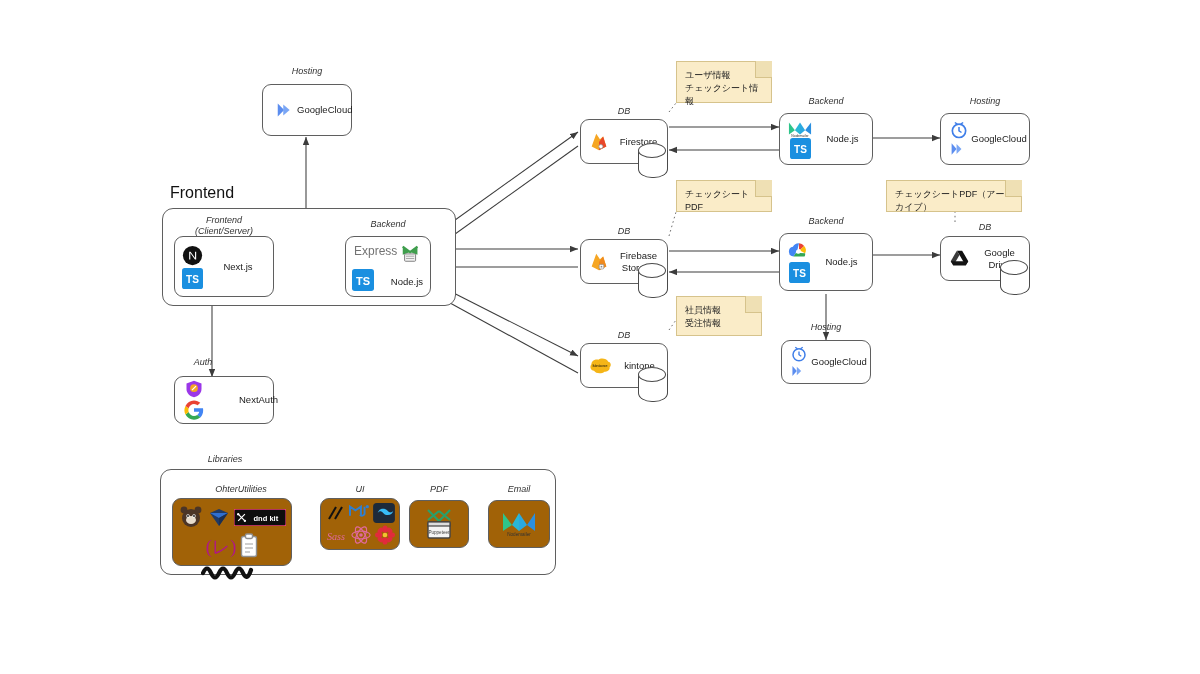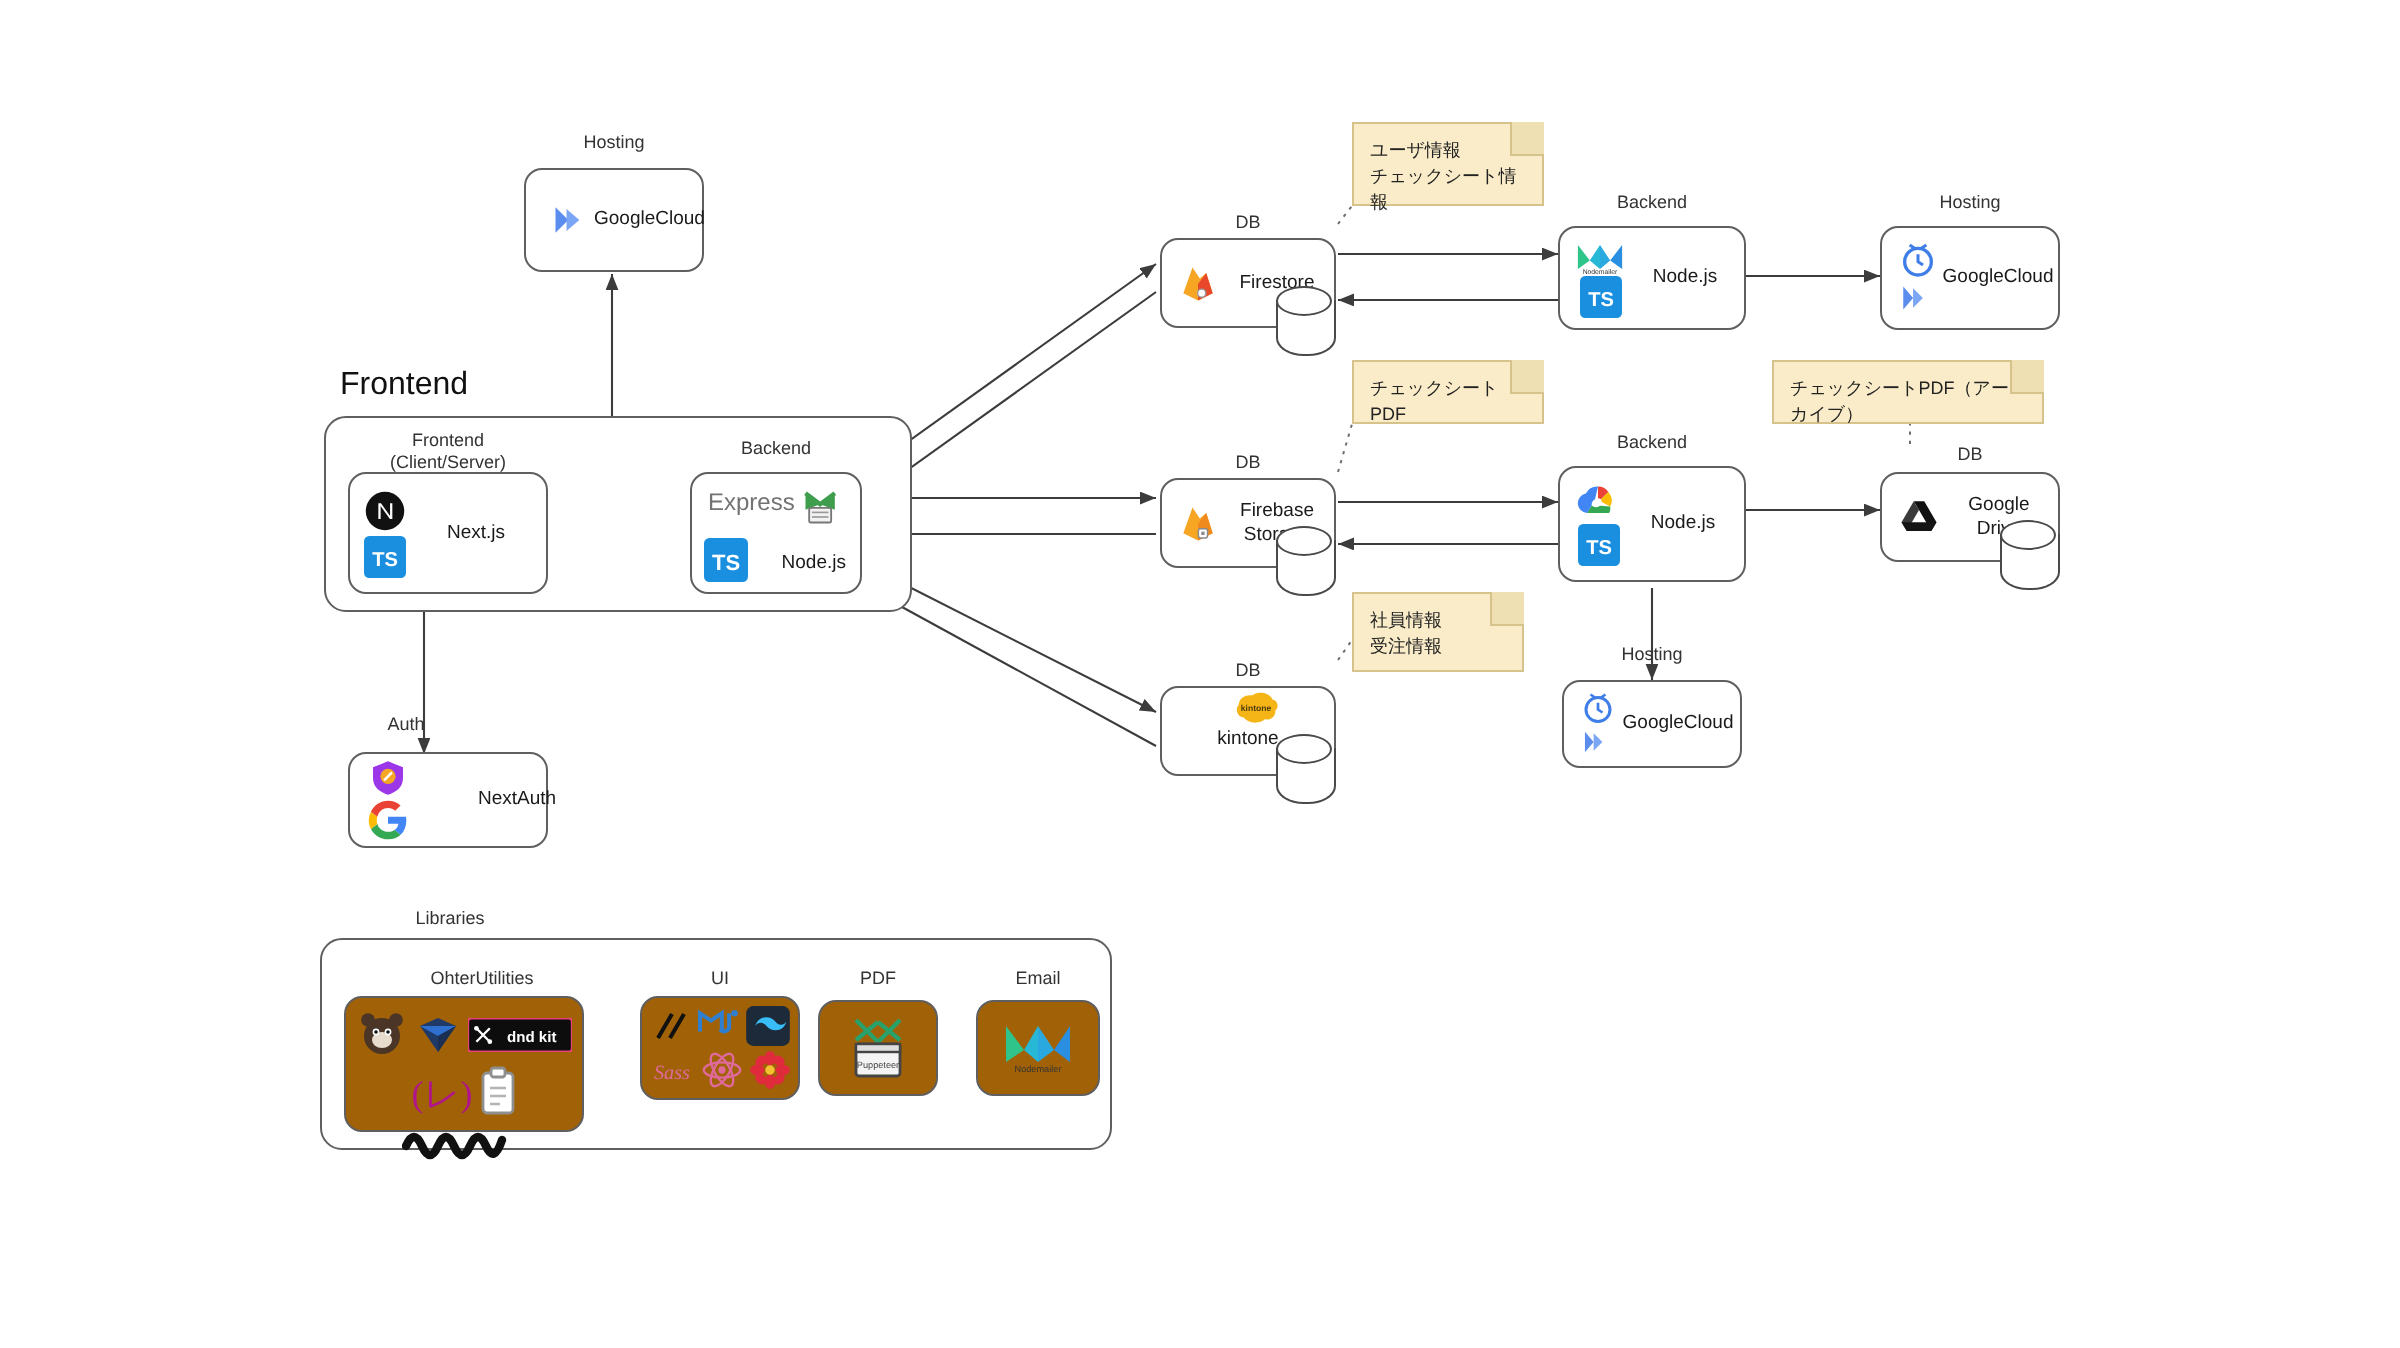--- a/index.html
+++ b/index.html
@@ -4,21 +4,21 @@
 <style>
   html,body{margin:0;padding:0;background:#ffffff;}
   body{width:1200px;height:674px;position:relative;overflow:hidden;
        font-family:"Liberation Sans","DejaVu Sans",sans-serif;color:#1a1a1a;}
   #canvas{position:absolute;inset:0;}
   svg.wires{position:absolute;left:0;top:0;width:1200px;height:674px;pointer-events:none;}
 
   .node{position:absolute;box-sizing:border-box;background:#fff;border:1px solid #5f5f5f;
         border-radius:9px;display:flex;align-items:center;}
   .node .nlabel{font-size:9.5px;color:#1a1a1a;line-height:1.18;text-align:center;}
-  .cap{position:absolute;font-size:9px;color:#333;text-align:center;white-space:nowrap;}
+  .cap{position:absolute;font-size:9px;color:#333;text-align:center;white-space:nowrap;font-style:italic;}
 
   .group{position:absolute;box-sizing:border-box;border:1px solid #5f5f5f;border-radius:11px;background:#fff;}
   .title-big{position:absolute;font-size:16px;color:#111;}
 
   .cyl{position:absolute;width:30px;height:36px;}
   .cyl .body{position:absolute;left:0;top:7px;width:28px;height:27px;border:1px solid #4a4a4a;
              border-top:none;border-radius:0 0 14px 14px/0 0 9px 9px;background:#fff;}
   .cyl .top{position:absolute;left:0;top:0px;width:28px;height:15px;border:1px solid #4a4a4a;
             border-radius:50%;background:#fff;box-sizing:border-box;}
 
@@ -194,21 +194,21 @@
       <span>Firebase</span><br>
       <span>Storage</span>
     </div>
   </div>
   <div class="cyl" style="left:638px;top:263px;">
     <div class="body"></div>
       <div class="top"></div>
   </div>
 
   <div class="cap" style="left:580px;top:330px;width:88px;">DB</div>
-  <div class="node" style="left:580px;top:343px;width:88px;height:45px;flex-direction:column;">
+  <div class="node" style="left:580px;top:343px;width:88px;height:45px;">
     <div class="ico" style="margin-left:7px;">
       <svg width="24" height="20" viewBox="0 0 28 22">
         <path d="M4 9c0-4 4-6 8-5.4C15 1 22 2 23.6 6c3.2.6 4 4.6 1.6 6.6.6 3-2.4 5.6-6 5C16 20.6 9 20 7 16.6 3 16.4 1.6 11.6 4 9z" fill="#f5b517"></path>
         <text x="14" y="12.6" font-size="5" font-family="Liberation Sans, sans-serif" font-weight="bold" fill="#4a3a10" text-anchor="middle">kintone</text>
       </svg>
     </div>
     <div class="nlabel" style="flex:1;">kintone</div>
   </div>
   <div class="cyl" style="left:638px;top:367px;">
     <div class="body"></div>

